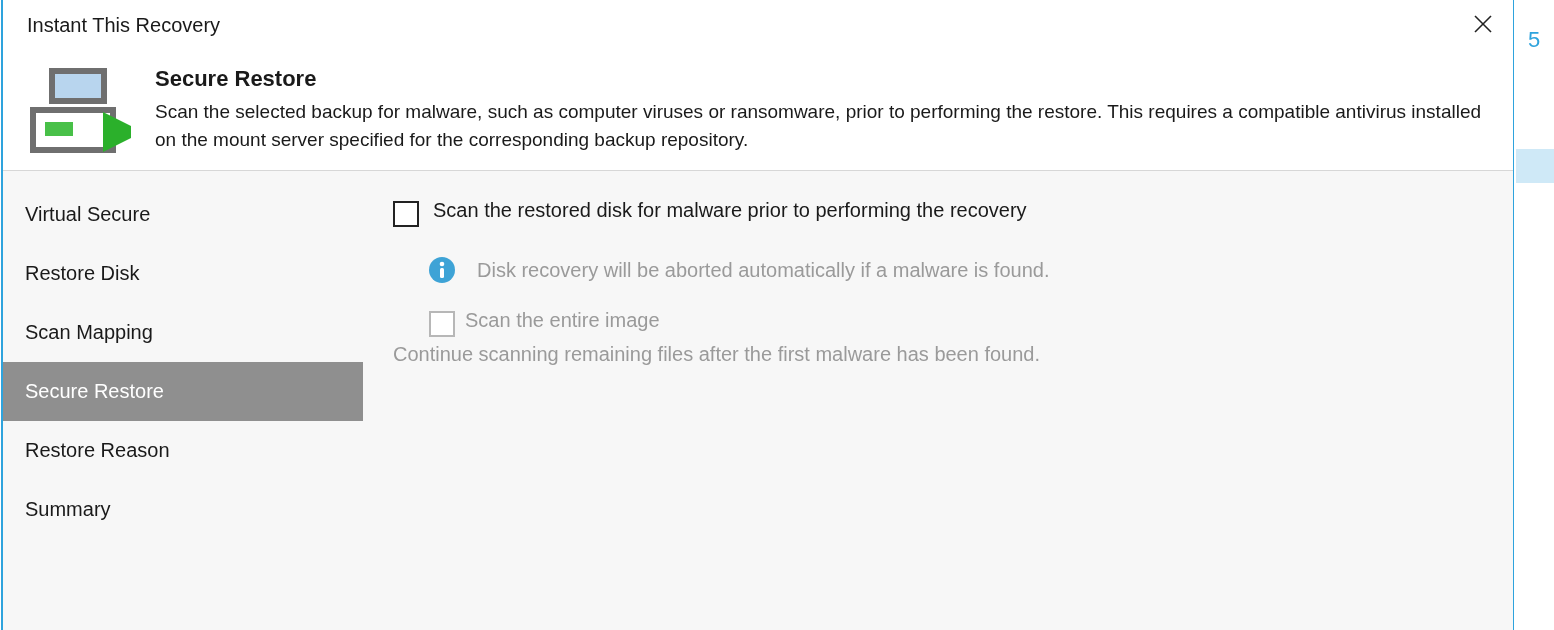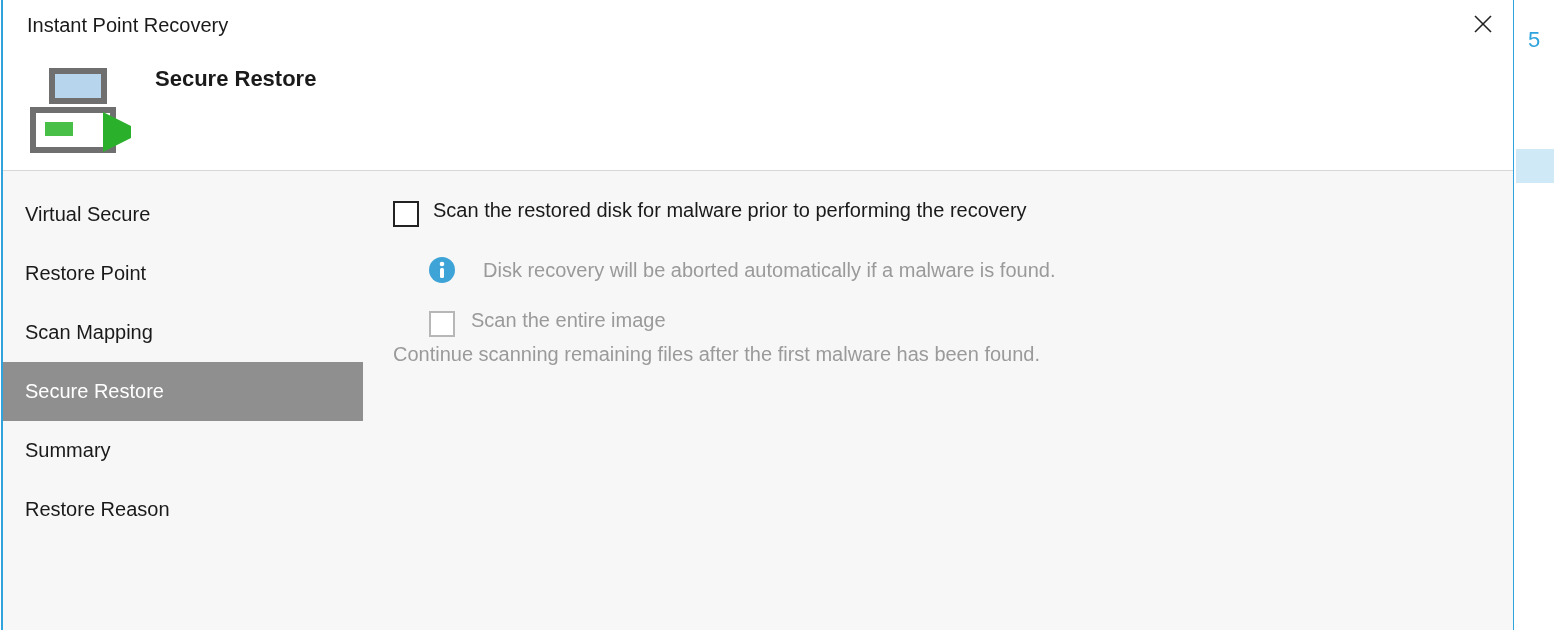--- a/index.html
+++ b/index.html
@@ -144,59 +144,59 @@
   .opt-desc {
     font-size: 20px;
     line-height: 1.4;
     margin-top: 6px;
     margin-left: 36px;
   }
 
   .info-row {
     display: flex;
     align-items: center;
-    gap: 28px;
+    gap: 22px;
     margin-top: 30px;
     margin-left: 36px;
     color: #9a9a9a;
   }
   .info-row .info-icon {
     width: 26px;
     height: 26px;
     flex: 0 0 26px;
   }
   .info-row .info-text { font-size: 20px; }
 
   .sub-opt {
     margin-top: 26px;
     margin-left: 36px;
     display: flex;
     align-items: flex-start;
-    gap: 16px;
+    gap: 10px;
     color: #9a9a9a;
   }
   .sub-opt .opt-label { font-size: 20px; }
   .sub-opt-desc {
     font-size: 20px;
     margin-top: 6px;
     color: #9a9a9a;
   }
 </style>
 </head>
 <body>
 
 <div class="parent-edge">
   <div class="highlight-band"></div>
   <span class="text-fragment">5</span>
 </div>
 
 <div class="dialog">
 
   <div class="titlebar">
-    <span>Instant Point Recovery</span>
+    <span>Instant This Recovery</span>
     <div class="close">
       <span>
         <svg width="18" height="18" viewBox="0 0 18 18">
           <line x1="1" y1="1" x2="17" y2="17" stroke="#222" stroke-width="1.6"></line>
           <line x1="17" y1="1" x2="1" y2="17" stroke="#222" stroke-width="1.6"></line>
         </svg>
       </span>
     </div>
   </div>
 
@@ -208,43 +208,44 @@
         <rect x="28" y="8" width="46" height="24" fill="#b8d5ee"></rect>
 
         <rect x="6" y="44" width="80" height="40" fill="none" stroke="#6f6f6f" stroke-width="6"></rect>
         <rect x="18" y="56" width="28" height="14" fill="#48c048"></rect>
 
         <polygon points="76,46 116,66 76,86" fill="#2bb02b"></polygon>
       </svg>
     </div>
     <div class="header-text">
       <div class="header-title">Secure Restore</div>
+      <div class="header-desc">Scan the selected backup for malware, such as computer viruses or ransomware, prior to performing the restore. This requires a compatible antivirus installed on the mount server specified for the corresponding backup repository.</div>
     </div>
   </div>
 
   <div class="body">
 
     <div class="sidebar">
       <div class="sidebar-item">
         <span>Virtual Secure</span>
       </div>
       <div class="sidebar-item">
-        <span>Restore Point</span>
+        <span>Restore Disk</span>
       </div>
       <div class="sidebar-item">
         <span>Scan Mapping</span>
       </div>
       <div class="sidebar-item selected">
         <span>Secure Restore</span>
       </div>
       <div class="sidebar-item">
+        <span>Restore Reason</span>
+      </div>
+      <div class="sidebar-item">
         <span>Summary</span>
-      </div>
-      <div class="sidebar-item">
-        <span>Restore Reason</span>
       </div>
     </div>
 
     <div class="content">
 
       <div class="opt-row">
         <div class="chk"></div>
         <div class="opt-label">Scan the restored disk for malware prior to performing the recovery</div>
       </div>
 

